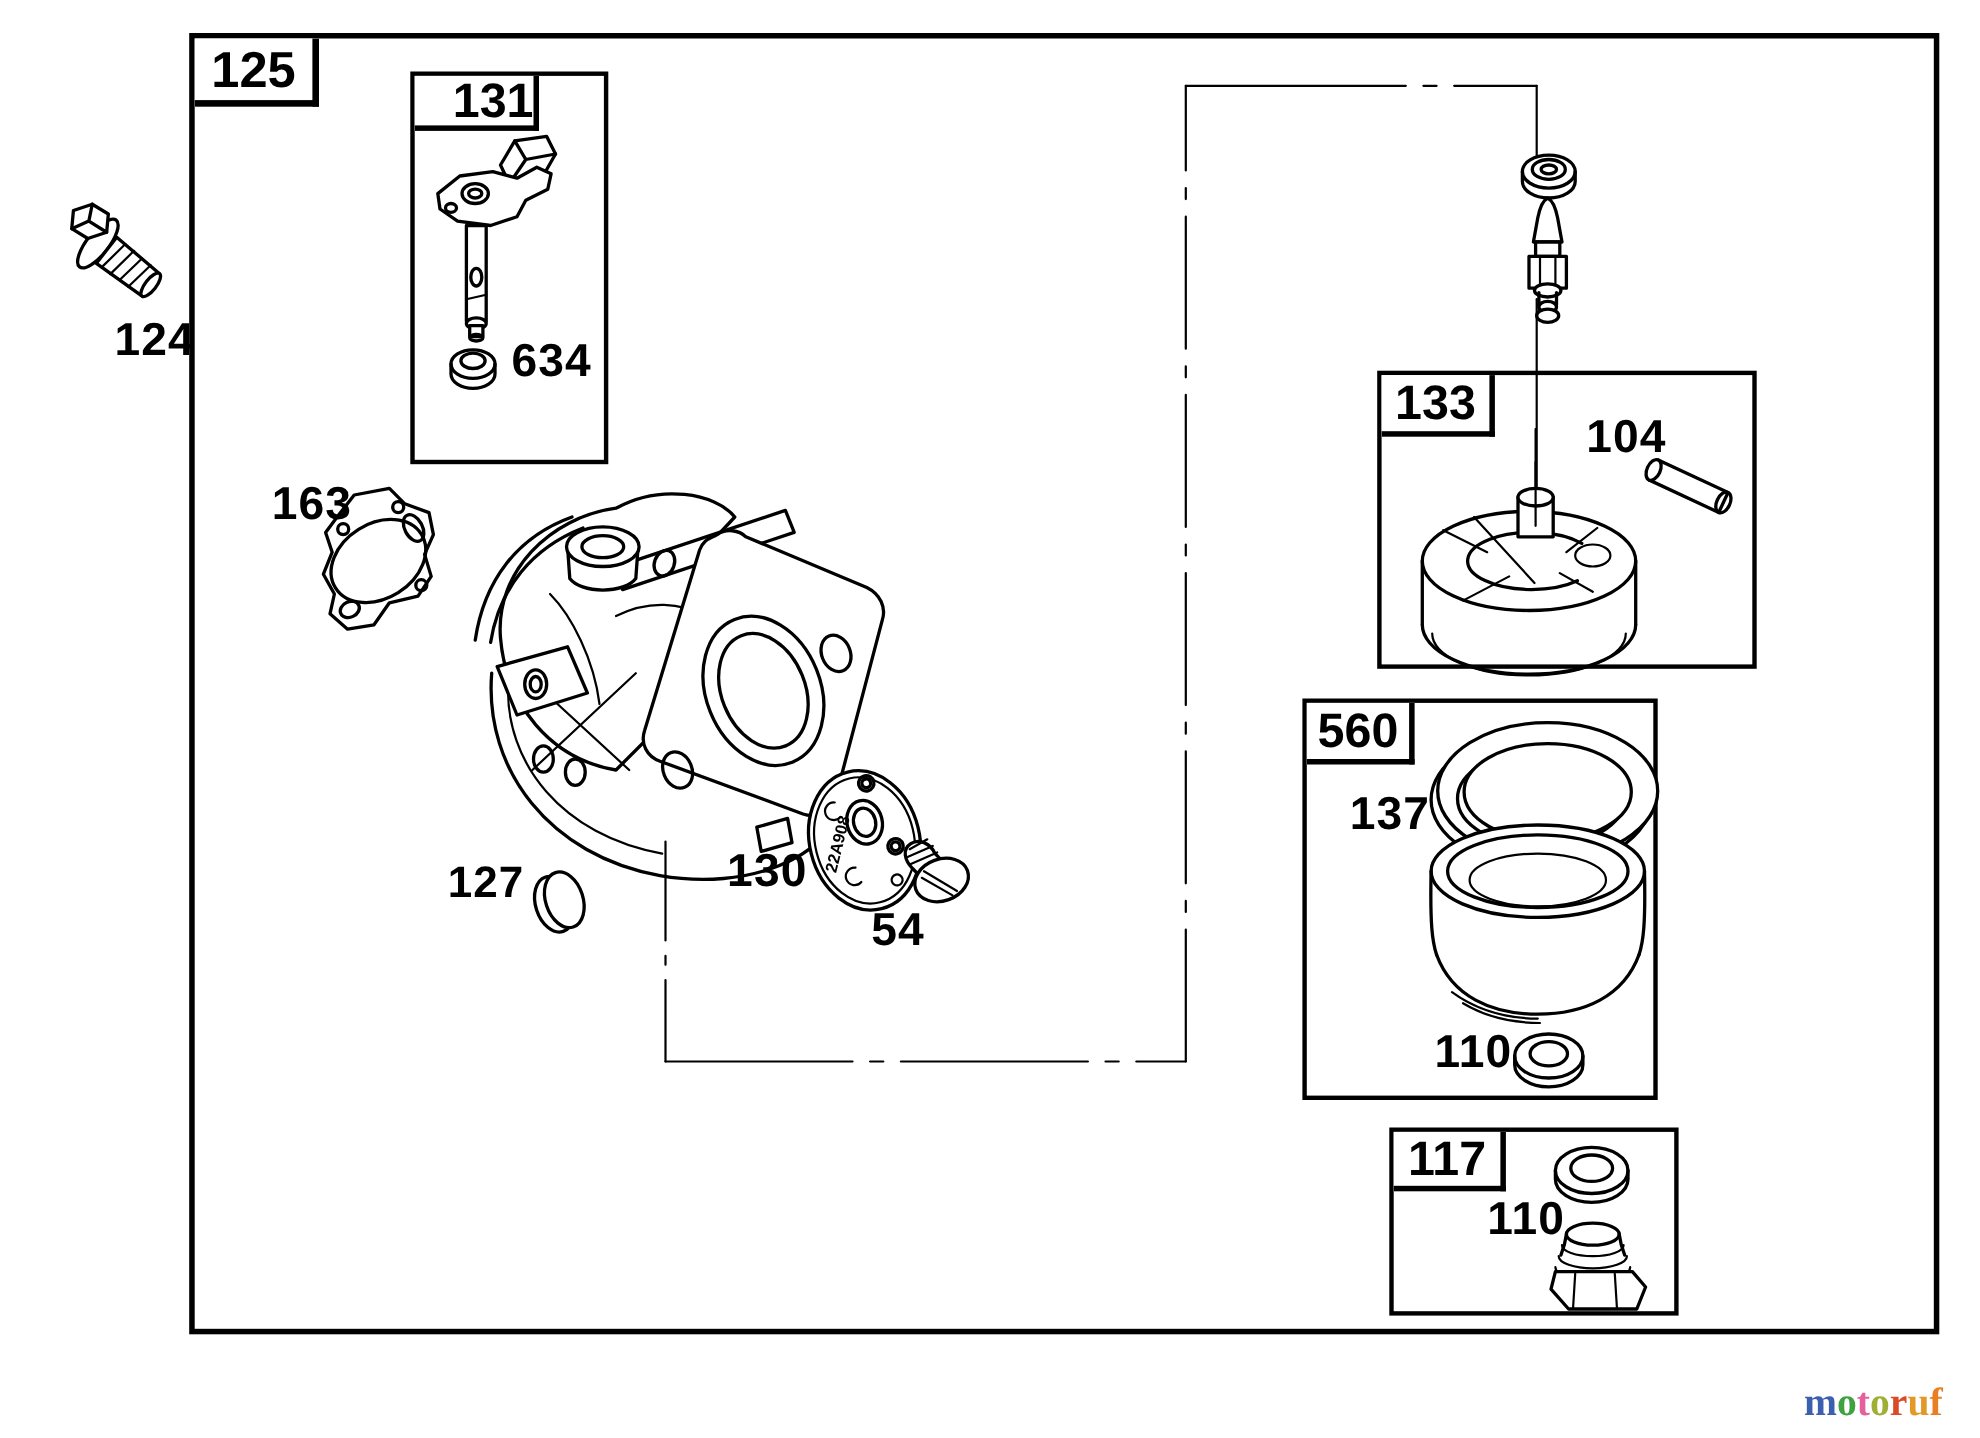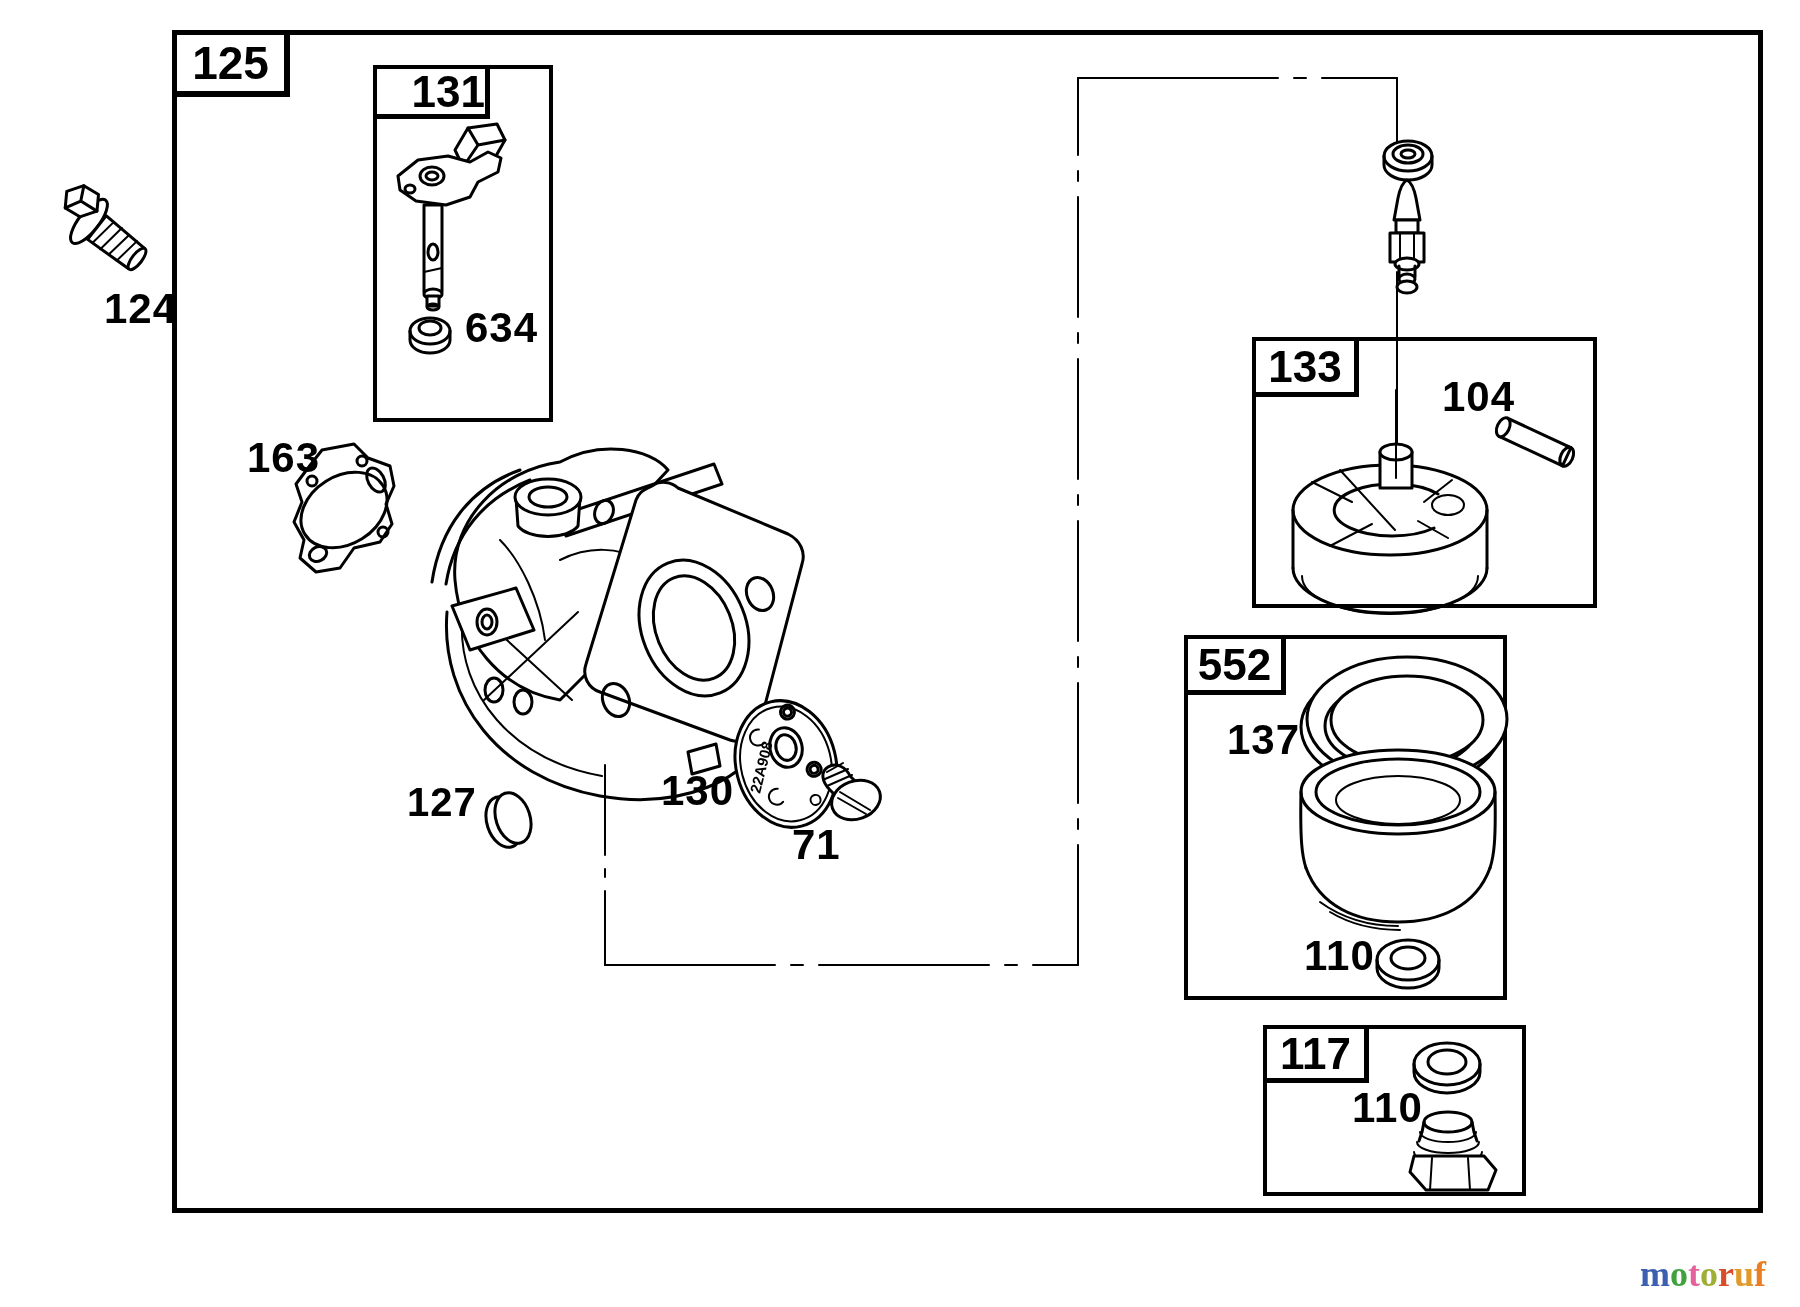--- a/index.html
+++ b/index.html
@@ -38,21 +38,21 @@
 
 
   <div class="frame" style="left:1252px;top:337px;width:345px;height:271px;border-width:4px;">
     <div class="tag" style="width:103px;height:56px;border-width:0 5px 5px 0;font-size:44px;">
       <span>133</span>
     </div>
   </div>
 
   <div class="frame" style="left:1184px;top:635px;width:323px;height:365px;border-width:4px;">
     <div class="tag" style="width:98px;height:56px;border-width:0 5px 5px 0;font-size:44px;">
-      <span>552</span>
+      <span>560</span>
     </div>
   </div>
 
   <div class="frame" style="left:1263px;top:1025px;width:263px;height:171px;border-width:4px;">
     <div class="tag" style="width:102px;height:54px;border-width:0 5px 5px 0;font-size:44px;">
       <span>117</span>
     </div>
   </div>
 
   <svg id="art" width="1800" height="1307" viewBox="0 0 1800 1307">
@@ -226,21 +226,21 @@
       <path class="w" d="M1414,1156 L1484,1156 L1496,1170 L1488,1190 L1426,1190 L1410,1172 Z"></path>
       <path class="thin" d="M1432,1158 L1430,1190 M1468,1158 L1470,1190"></path>
     </g>
   </svg>
 
   <div class="plabel" style="left:80px;top:288px;margin-left:24px;">124</div>
   <div class="plabel" style="left:465px;top:307px;">634</div>
   <div class="plabel" style="left:247px;top:437px;">163</div>
   <div class="plabel" style="left:407px;top:782px;font-size:40px;">127</div>
   <div class="plabel" style="left:661px;top:770px;">130</div>
-  <div class="plabel" style="left:792px;top:824px;">71</div>
+  <div class="plabel" style="left:792px;top:824px;">54</div>
   <div class="plabel" style="left:1442px;top:376px;">104</div>
   <div class="plabel" style="left:1227px;top:719px;">137</div>
   <div class="plabel" style="left:1304px;top:935px;">110</div>
   <div class="plabel" style="left:1352px;top:1087px;">110</div>
 
 
   <div class="logo"><span style="color: rgb(61, 95, 176);">m</span><span style="color: rgb(63, 162, 63);">o</span><span style="color: rgb(228, 97, 158);">t</span><span style="color: rgb(159, 174, 53);">o</span><span style="color: rgb(217, 76, 40);">r</span><span style="color: rgb(225, 154, 42);">u</span><span style="color: rgb(233, 127, 34);">f</span></div>
 
 </div>
 

